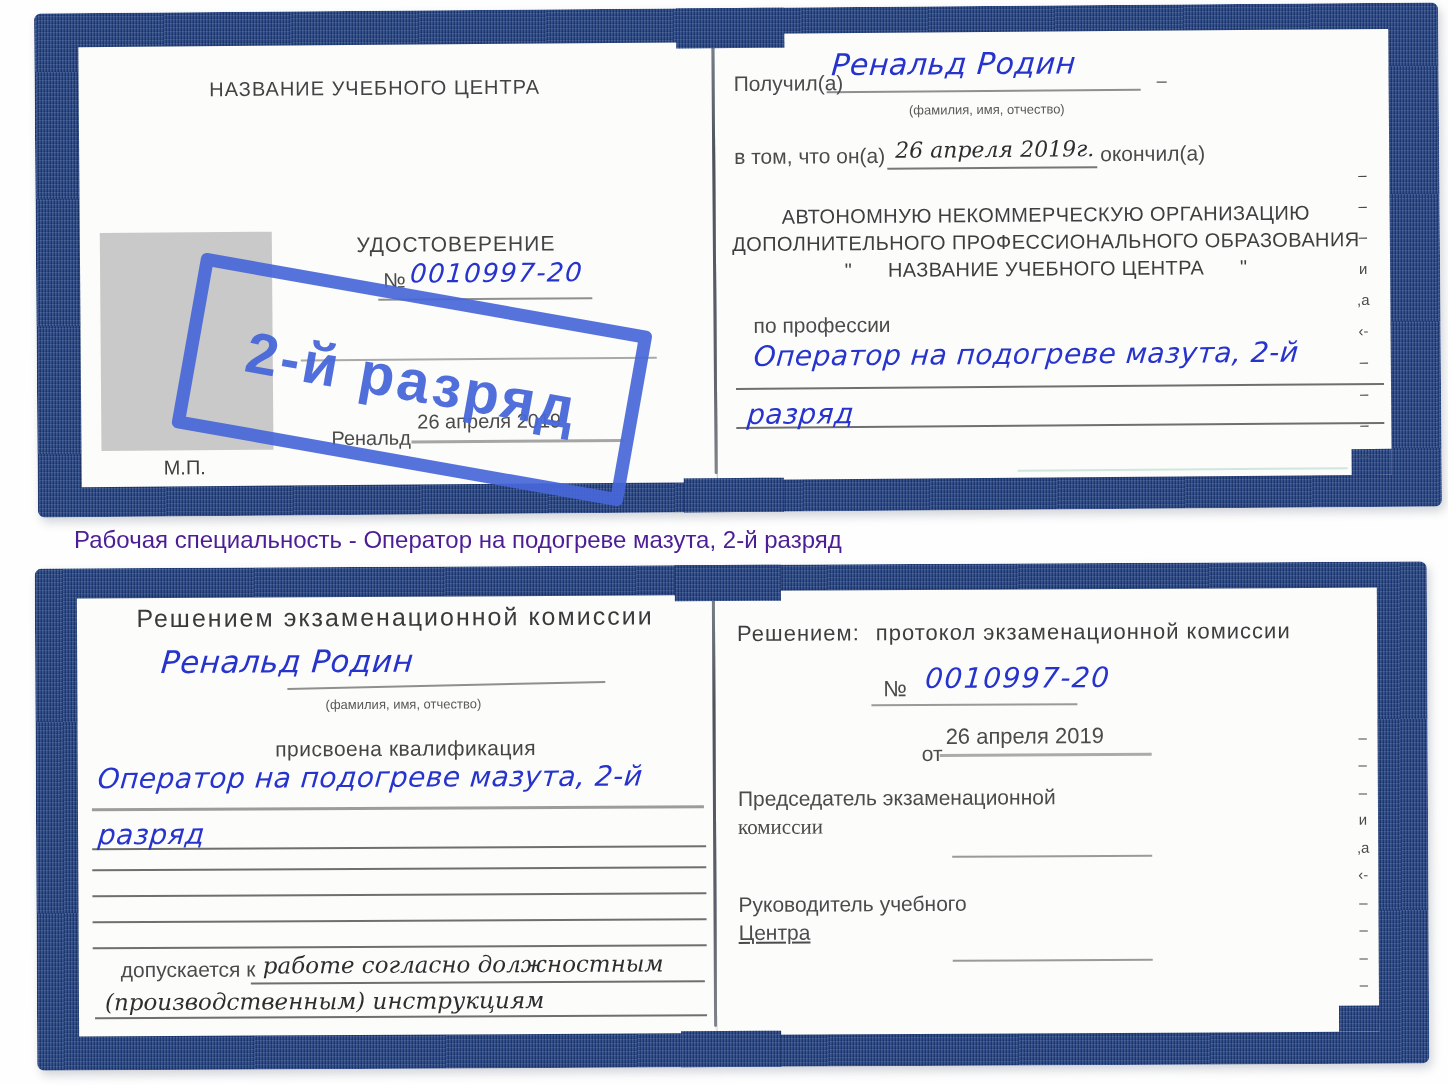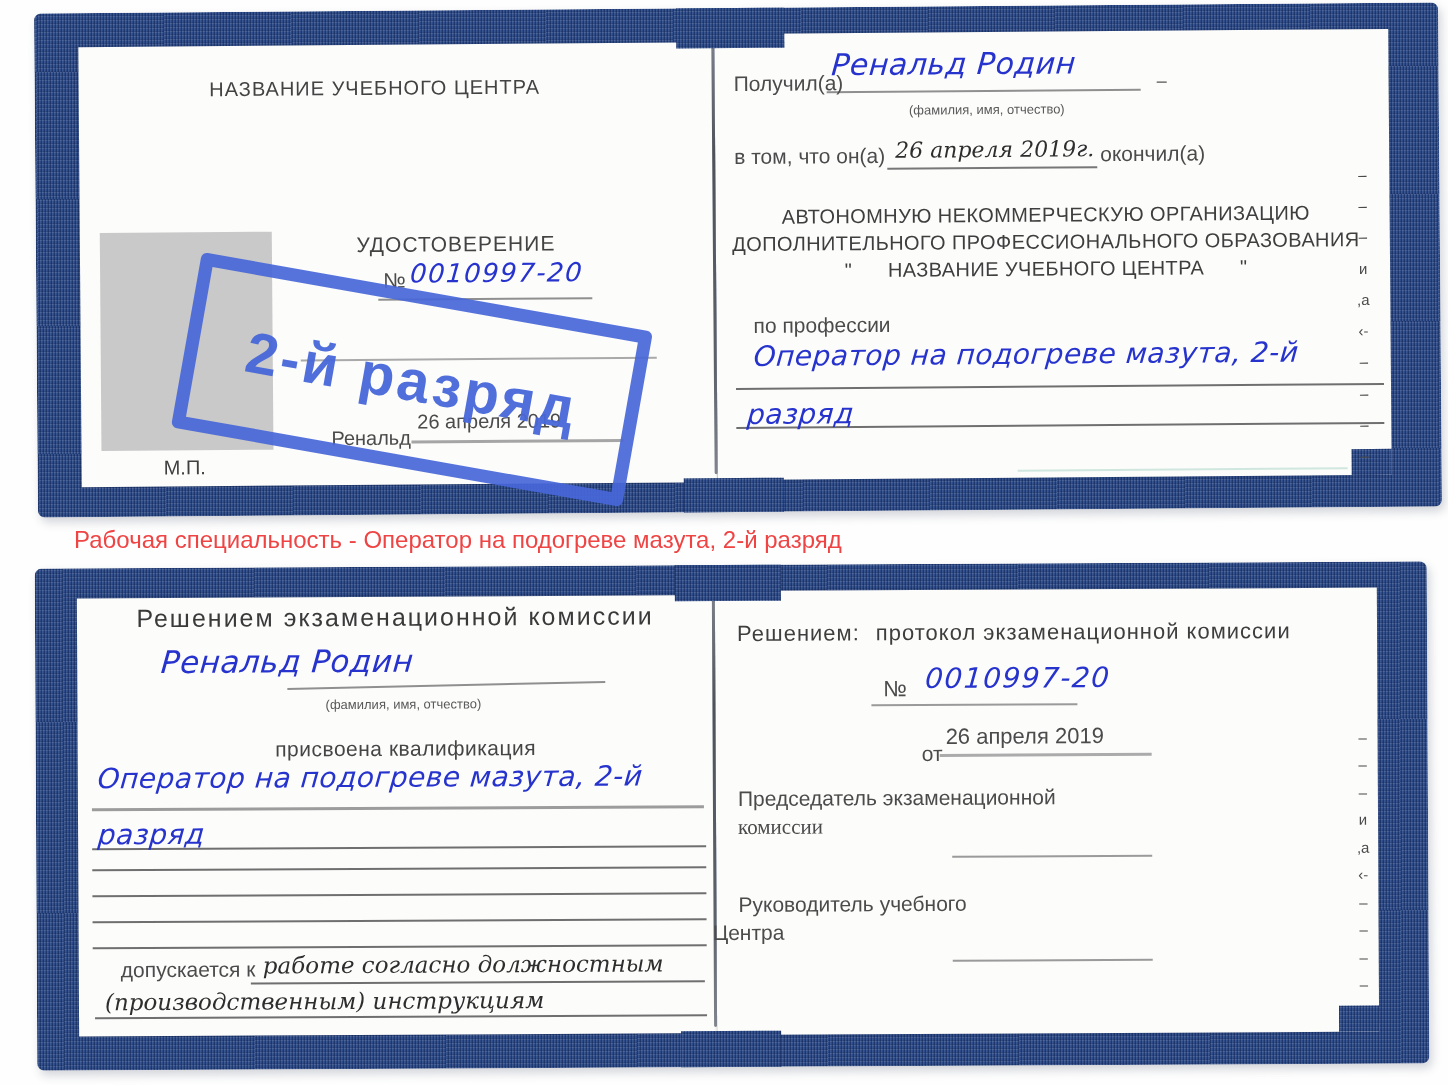--- a/index.html
+++ b/index.html
@@ -36,21 +36,21 @@
             letter-spacing:.4px;z-index:2;}
   .marks{display:flex;flex-direction:column;justify-content:space-between;align-items:center;
          font-size:15px;color:#4a4a4a;z-index:4;}
   .marks span{display:block;line-height:1;}
   .stamp{position:absolute;left:146px;top:280px;width:432px;height:152px;
          border:13px solid rgba(72,103,217,.92);border-radius:6px;transform:rotate(10.5deg);
          display:flex;align-items:center;justify-content:center;z-index:5;}
   .stamp-text{color:rgba(72,103,217,.95);font-size:58px;font-weight:bold;letter-spacing:3px;
               white-space:nowrap;font-family:"Liberation Sans",sans-serif;}
   .placeholder{position:absolute;left:64px;top:220px;width:172px;height:218px;background:#c9c9c9;z-index:1;}
-  .caption{position:absolute;left:74px;top:526px;font-size:24px;color:#ef4444;white-space:nowrap;}
+  .caption{position:absolute;left:74px;top:526px;font-size:24px;color:#4c1d95;white-space:nowrap;}
 </style>
 </head>
 <body>
 
 <div class="canvas">
 
   <div class="photo photo-top">
     <div class="page" style="left:44px;top:34px;width:636px;height:440px;"></div>
     <div class="page" style="left:680px;top:26px;width:674px;height:446px;">
       <div class="cover-bit notch"></div>
@@ -148,21 +148,21 @@
     <div class="abs lbl" style="left:848px;top:112px;font-size:22px;">№</div>
     <div class="abs hand" style="left:890px;top:98px;font-size:28px;letter-spacing:1.5px;">0010997-20</div>
     <div class="uline" style="left:836px;top:140px;width:206px;background:#9a9a9a;"></div>
     <div class="abs lbl" style="left:886px;top:178px;">от</div>
     <div class="abs lbl" style="left:910px;top:160px;font-size:22px;">26 апреля 2019</div>
     <div class="uline" style="left:904px;top:190px;width:212px;height:3px;background:#ababab;"></div>
     <div class="abs lbl" style="left:702px;top:222px;">Председатель экзаменационной</div>
     <div class="abs lbl" style="left:702px;top:250px;font-family:Liberation Serif, serif;">комиссии</div>
     <div class="uline" style="left:916px;top:292px;width:200px;background:#9a9a9a;"></div>
     <div class="abs lbl" style="left:702px;top:328px;">Руководитель учебного</div>
-    <div class="abs lbl" style="left:676px;top:356px;">Центра</div>
+    <div class="abs lbl" style="left:702px;top:356px;text-decoration:underline;">Центра</div>
     <div class="uline" style="left:916px;top:396px;width:200px;background:#9a9a9a;"></div>
 
     <div class="abs marks" style="left:1310px;top:168px;width:34px;height:262px;">
         <span>–</span>
         <span>–</span>
         <span>–</span>
         <span>и</span>
         <span>,а</span>
         <span>‹-</span>
         <span>–</span>

